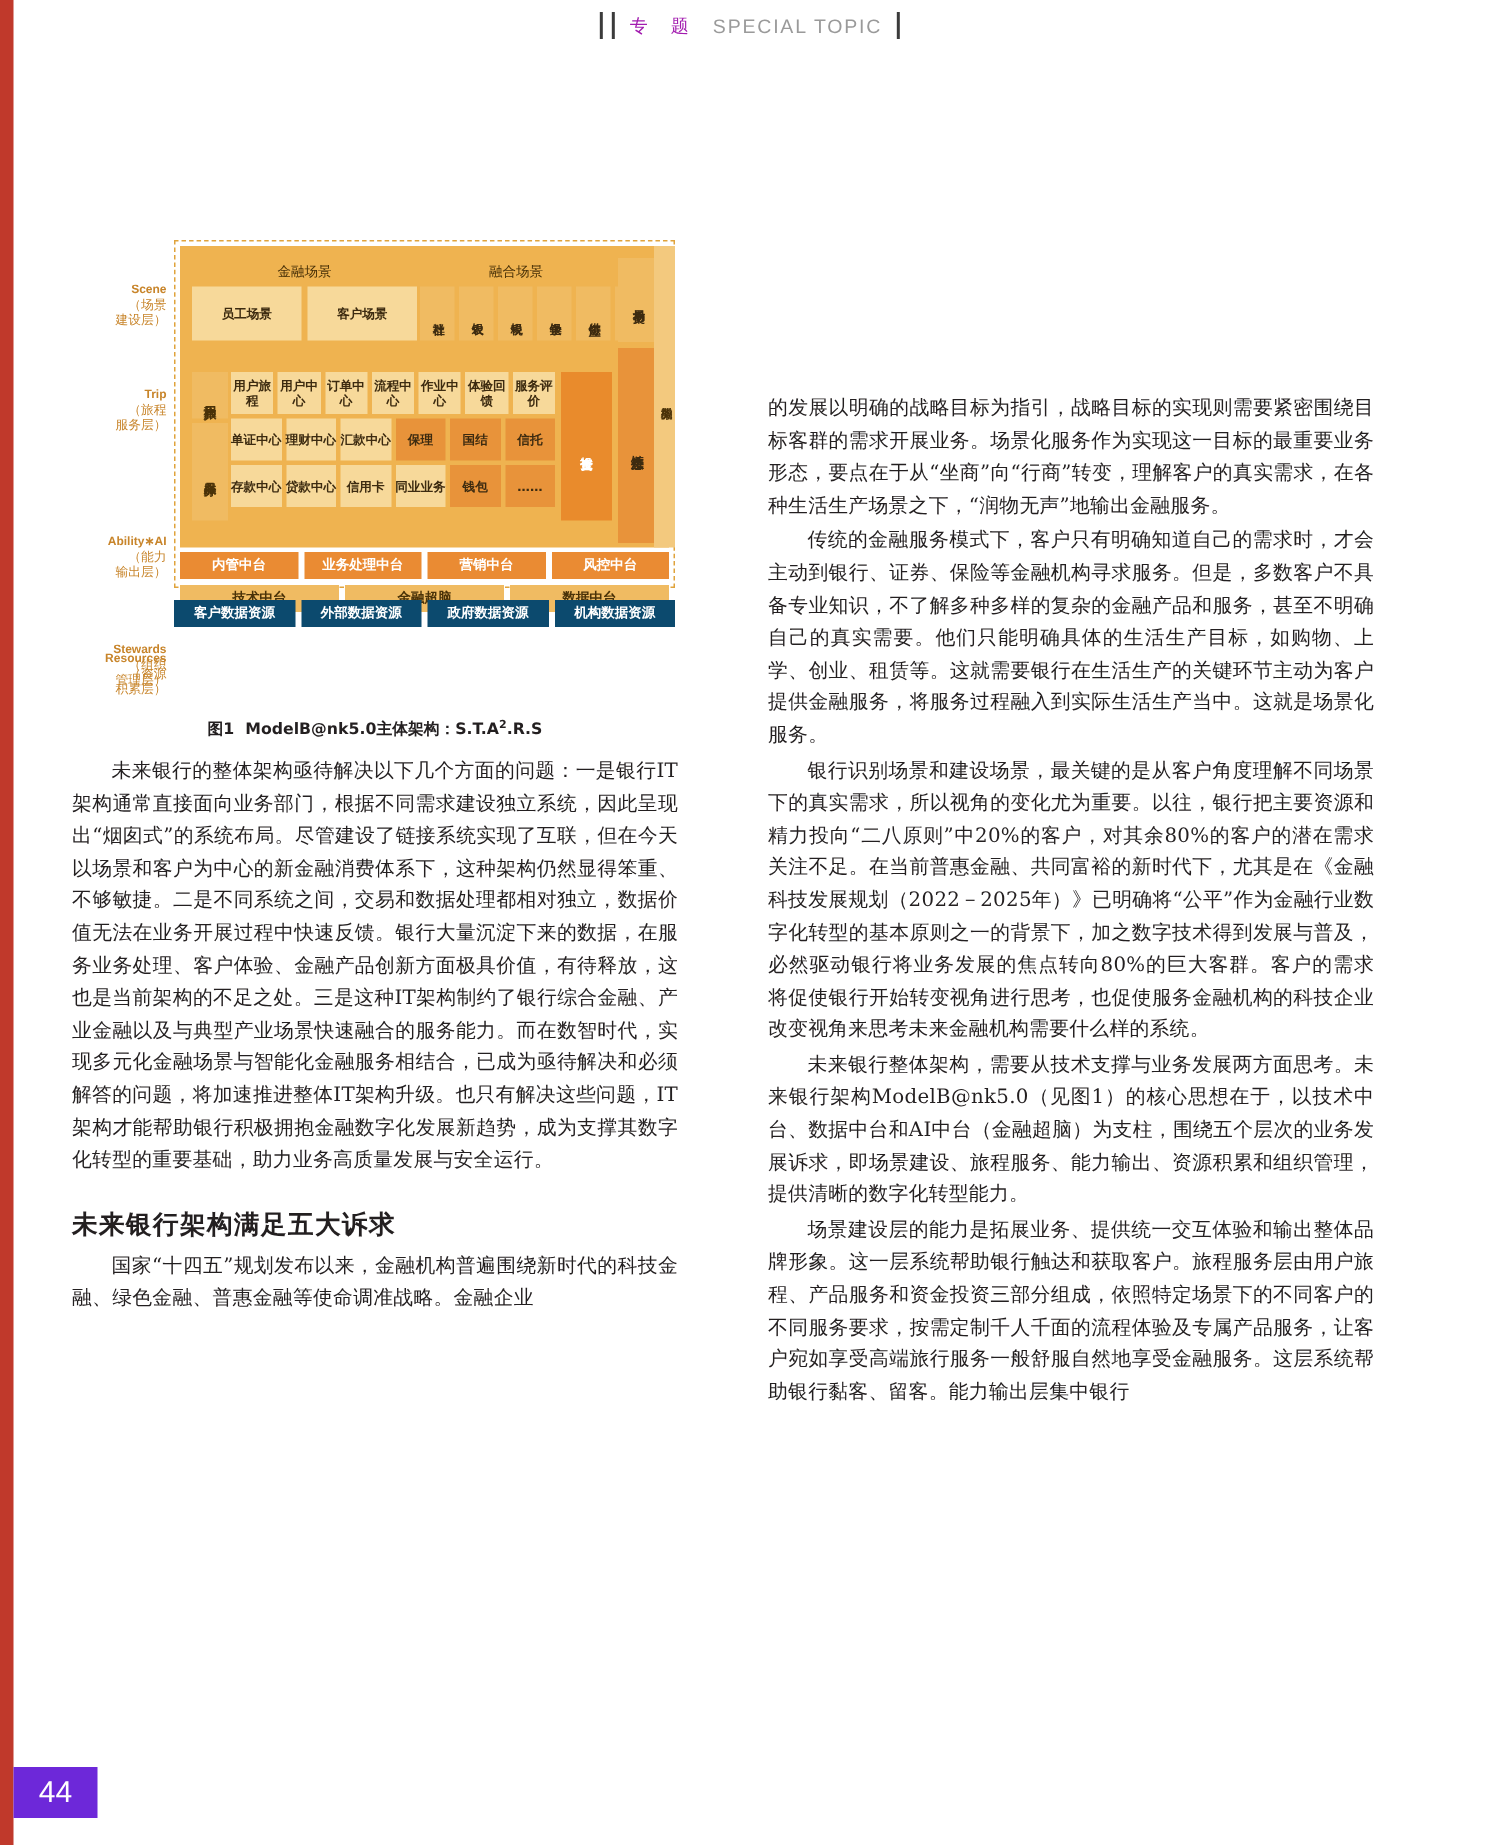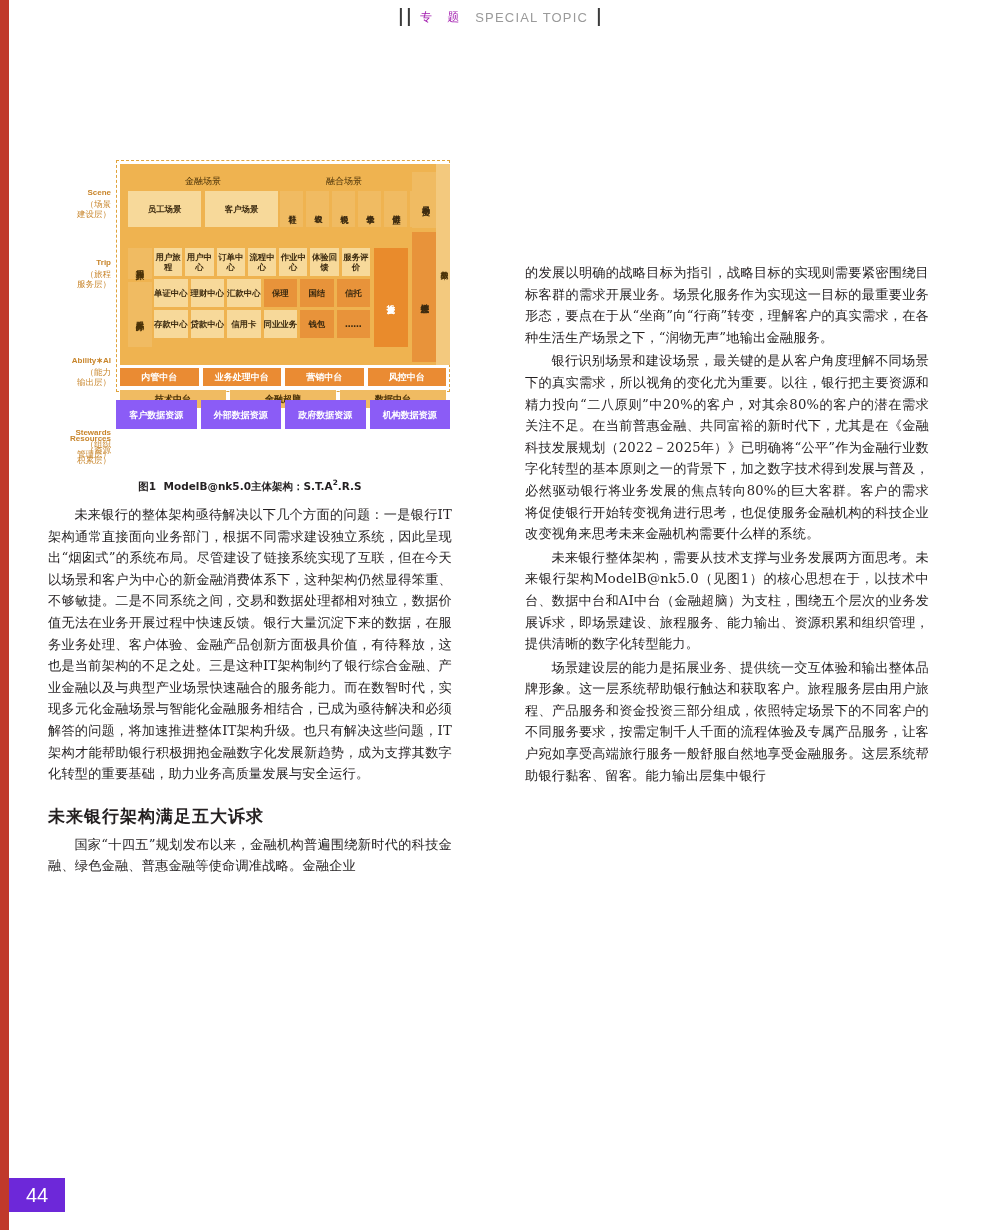--- a/index.html
+++ b/index.html
@@ -33,21 +33,21 @@
   .hdr-cn { color:#a21caf; font-size:12px; letter-spacing:6px; font-family:Liberation Sans, sans-serif; }
   .hdr-en { color:#9a9a9a; font-size:13px; letter-spacing:1.2px; font-family:"Liberation Sans", sans-serif; }
   
   .folio {
     position:absolute; left:9px; bottom:18px; width:56px; height:34px;
     background:#6d28d9; color:#ffffff;
     font-family:"Liberation Sans", sans-serif; font-size:20px;
     display:flex; align-items:center; justify-content:center;
   }
   .col-right {
-    position:absolute; left:512px; top:262px; width:404px;margin-left:13px;
+    position:absolute; left:512px; top:262px; width:404px;
   }
   p.body {
     margin:0 0 2px 0;
     font-size:13.2px;
     line-height:21.6px;
     text-align:justify;
     text-justify:inter-ideograph;
     font-family:"DejaVu Serif", serif;
     letter-spacing:0.2px;
   }
@@ -151,21 +151,21 @@
     position:absolute; left:4px; top:208px; width:326px;
   }
   .arow { display:flex; gap:4px; margin-bottom:4px;align-items:flex-end; }
   .arow .cell { height:18px; flex:1; background:#ea8b33; color:#ffffff; font-size:9px; }
   .arow.light .cell { background:#f0bb62; color:#4a3208; }
   
   .resources {
     position:absolute; left:0; top:240px; width:334px;
   }
   .rrow { display:flex; gap:4px; }
-  .rrow .cell { height:29px; flex:1; background:#8b5cf6; color:#ffffff; font-size:9px; }
+  .rrow .cell { height:18px; flex:1; background:#0c4a6e; color:#ffffff; font-size:9px; }
   
   .stewards {
     position:absolute; left:0; top:266px; width:334px;
   }
   .srow { display:flex; gap:4px; }
   .srow .cell { height:18px; background:#c8352f; color:#ffffff; font-size:9px; }
   .srow .c1 { width:48px; }
   .srow .c2 { width:48px; }
   .srow .c3 { width:74px; }
   .srow .c4 { width:74px; }
@@ -324,20 +324,21 @@
   </div>
 
   <div class="left-text">
     <p class="body indent">未来银行的整体架构亟待解决以下几个方面的问题：一是银行IT架构通常直接面向业务部门，根据不同需求建设独立系统，因此呈现出“烟囱式”的系统布局。尽管建设了链接系统实现了互联，但在今天以场景和客户为中心的新金融消费体系下，这种架构仍然显得笨重、不够敏捷。二是不同系统之间，交易和数据处理都相对独立，数据价值无法在业务开展过程中快速反馈。银行大量沉淀下来的数据，在服务业务处理、客户体验、金融产品创新方面极具价值，有待释放，这也是当前架构的不足之处。三是这种IT架构制约了银行综合金融、产业金融以及与典型产业场景快速融合的服务能力。而在数智时代，实现多元化金融场景与智能化金融服务相结合，已成为亟待解决和必须解答的问题，将加速推进整体IT架构升级。也只有解决这些问题，IT架构才能帮助银行积极拥抱金融数字化发展新趋势，成为支撑其数字化转型的重要基础，助力业务高质量发展与安全运行。</p>
     <h2 class="sec">未来银行架构满足五大诉求</h2>
     <p class="body indent">国家“十四五”规划发布以来，金融机构普遍围绕新时代的科技金融、绿色金融、普惠金融等使命调准战略。金融企业</p>
   </div>
 
   <div class="col-right">
     <p class="body">的发展以明确的战略目标为指引，战略目标的实现则需要紧密围绕目标客群的需求开展业务。场景化服务作为实现这一目标的最重要业务形态，要点在于从“坐商”向“行商”转变，理解客户的真实需求，在各种生活生产场景之下，“润物无声”地输出金融服务。</p>
+    <p class="body indent">传统的金融服务模式下，客户只有明确知道自己的需求时，才会主动到银行、证券、保险等金融机构寻求服务。但是，多数客户不具备专业知识，不了解多种多样的复杂的金融产品和服务，甚至不明确自己的真实需要。他们只能明确具体的生活生产目标，如购物、上学、创业、租赁等。这就需要银行在生活生产的关键环节主动为客户提供金融服务，将服务过程融入到实际生活生产当中。这就是场景化服务。</p>
     <p class="body indent">银行识别场景和建设场景，最关键的是从客户角度理解不同场景下的真实需求，所以视角的变化尤为重要。以往，银行把主要资源和精力投向“二八原则”中20%的客户，对其余80%的客户的潜在需求关注不足。在当前普惠金融、共同富裕的新时代下，尤其是在《金融科技发展规划（2022－2025年）》已明确将“公平”作为金融行业数字化转型的基本原则之一的背景下，加之数字技术得到发展与普及，必然驱动银行将业务发展的焦点转向80%的巨大客群。客户的需求将促使银行开始转变视角进行思考，也促使服务金融机构的科技企业改变视角来思考未来金融机构需要什么样的系统。</p>
     <p class="body indent">未来银行整体架构，需要从技术支撑与业务发展两方面思考。未来银行架构ModelB@nk5.0（见图1）的核心思想在于，以技术中台、数据中台和AI中台（金融超脑）为支柱，围绕五个层次的业务发展诉求，即场景建设、旅程服务、能力输出、资源积累和组织管理，提供清晰的数字化转型能力。</p>
     <p class="body indent">场景建设层的能力是拓展业务、提供统一交互体验和输出整体品牌形象。这一层系统帮助银行触达和获取客户。旅程服务层由用户旅程、产品服务和资金投资三部分组成，依照特定场景下的不同客户的不同服务要求，按需定制千人千面的流程体验及专属产品服务，让客户宛如享受高端旅行服务一般舒服自然地享受金融服务。这层系统帮助银行黏客、留客。能力输出层集中银行</p>
   </div>
 
   <div class="folio">44</div>
 
 </div>
 
 </body></html>

